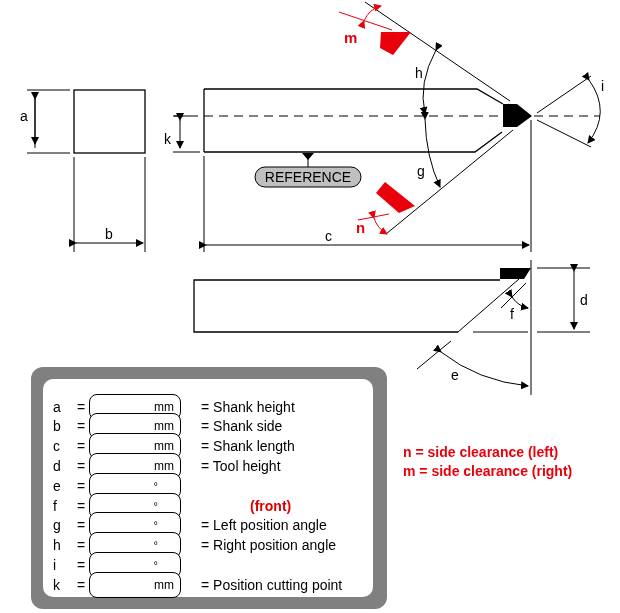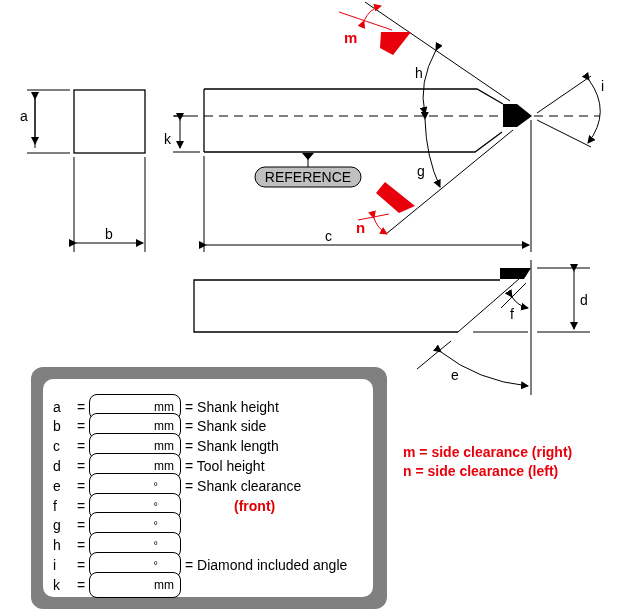--- a/index.html
+++ b/index.html
@@ -12,21 +12,21 @@
 
   #panel { position:absolute; left:31px; top:367px; width:356px; height:242px;
            background:#808080; border-radius:12px; }
   #panel-inner { position:absolute; left:12px; top:12px; width:330px; height:218px;
            background:#ffffff; border-radius:10px; }
   .row { position:absolute; left:10px; height:19px; display:flex; align-items:center;
          font-size:14px; color:#000; white-space:nowrap; }
   .row .var { width:24px; display:inline-block; }
   .row .eq1 { width:12px; display:inline-block; }
   .field { position:relative; width:92px; height:26px; border:1px solid #000;
-           border-radius:8px; background:#fff; box-sizing:border-box; margin-right:4px;
+           border-radius:8px; background:#fff; box-sizing:border-box; margin-right:20px;
            display:inline-flex; align-items:center; justify-content:flex-end; }
   .field input { position:absolute; left:6px; top:0; width:52px; height:13px; border:none;
            outline:none; background:transparent; font-size:12px; padding:0;
            font-family:"Liberation Sans", sans-serif; }
   .unit { font-size:12px; margin-right:6px; }
   .unit.deg { margin-right:22px; font-size:11px; }
   .desc { margin-left:0; }
   .front { color:#e00000; font-weight:bold; margin-left:1px;padding-left:48px; }
 
   #legend { position:absolute; left:403px; top:443px; color:#e8000b; font-weight:bold;
@@ -163,64 +163,65 @@
           </span>
           <span class="desc">= Tool height</span>
         </div>
         <div class="row" style="top: 97.2px;">
           <span class="var">e</span>
           <span class="eq1">=</span>
           <span class="field">
             <input type="text" value="" style="">
             <span class="unit deg">°</span>
           </span>
-          <span class="desc">= Shank clearance</span>
         </div>
         <div class="row" style="top: 117px;">
           <span class="var">f</span>
           <span class="eq1">=</span>
           <span class="field">
             <input type="text" value="" style="">
             <span class="unit deg">°</span>
           </span>
           <span class="front">(front)</span>
         </div>
         <div class="row" style="top: 136.8px;">
           <span class="var">g</span>
           <span class="eq1">=</span>
           <span class="field">
             <input type="text" value="" style="">
             <span class="unit deg">°</span>
           </span>
+          <span class="desc">= Left position angle</span>
         </div>
         <div class="row" style="top: 156.6px;">
           <span class="var">h</span>
           <span class="eq1">=</span>
           <span class="field">
             <input type="text" value="" style="">
             <span class="unit deg">°</span>
           </span>
+          <span class="desc">= Right position angle</span>
         </div>
         <div class="row" style="top: 176.4px;">
           <span class="var">i</span>
           <span class="eq1">=</span>
           <span class="field">
             <input type="text" value="" style="">
             <span class="unit deg">°</span>
           </span>
-          <span class="desc">= Diamond included angle</span>
         </div>
         <div class="row" style="top: 196.2px;">
           <span class="var">k</span>
           <span class="eq1">=</span>
           <span class="field">
             <input type="text" value="" style="">
             <span class="unit">mm</span>
           </span>
+          <span class="desc">= Position cutting point</span>
         </div>
       </div>
   </div>
 </div>
 
 <div id="legend">
+  <div>n = side clearance (left)</div>
   <div>m = side clearance (right)</div>
-  <div>n = side clearance (left)</div>
 </div>
 
 </body></html>

